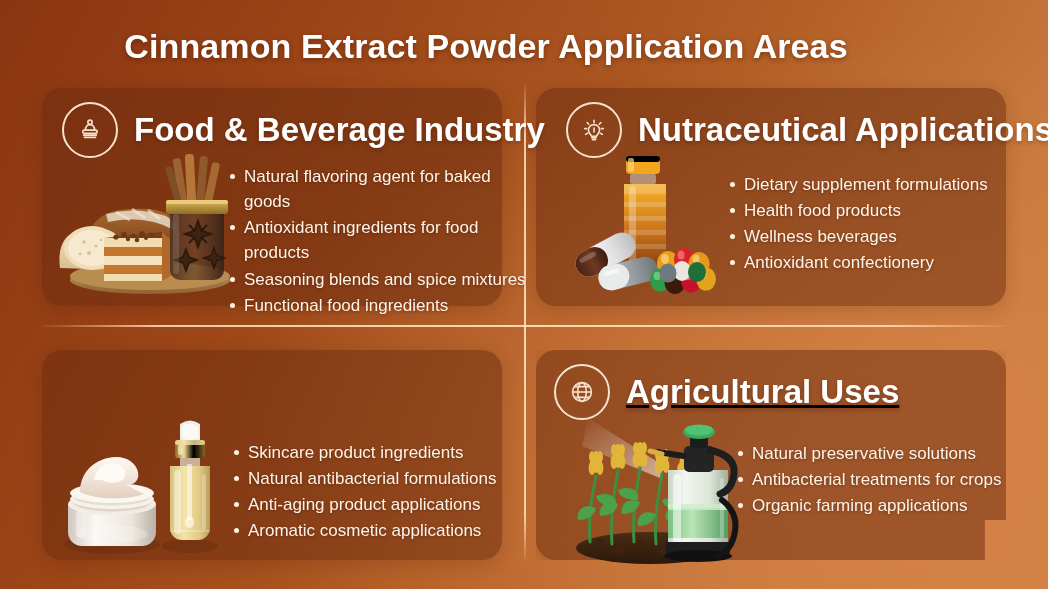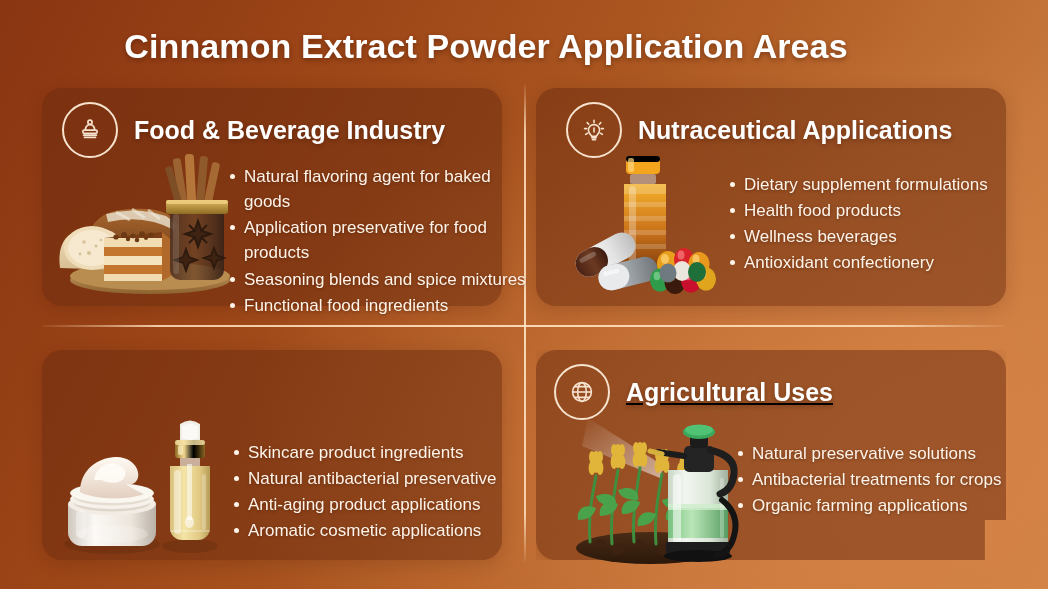--- a/index.html
+++ b/index.html
@@ -66,21 +66,21 @@
   #head-cosmetic{left:62px;top:364px;}
   #head-agri{left:554px;top:364px;text-decoration:underline;}
   .icon-ring{
     width:52px;height:52px;border-radius:50%;
     border:2px solid #f6e2cd;
     display:flex;align-items:center;justify-content:center;
     flex:0 0 auto;
   }
   .icon-ring svg{display:block;}
   .card-title{
-    font-size:25px;font-weight:bold;color:#fff;white-space:nowrap;
+    font-size:33px;font-weight:bold;color:#fff;white-space:nowrap;
     text-shadow:0 2px 4px rgba(60,20,5,.35);
   }
   
   .bullets{position:absolute;color:#fdf3e8;font-size:17px;line-height:1.48;}
   .bullets .b{
     position:relative;padding-left:16px;margin-bottom:1px;
     text-shadow:0 1px 3px rgba(60,20,5,.4);
   }
   .bullets .b::before{
     content:"";position:absolute;left:2px;top:10px;
@@ -216,21 +216,21 @@
         <g transform="translate(156,106) scale(.8)">
           <path d="M0 -13 L3.4 -3.4 L13 0 L3.4 3.4 L0 13 L-3.4 3.4 L-13 0 L-3.4 -3.4 Z"></path>
         </g>
       </g>
       <rect x="115" y="62" width="6" height="60" rx="3" fill="#ffffff" opacity=".13"></rect>
     </svg>
   </div>
 
   <div class="bullets" id="bul-food">
     <div class="b">Natural flavoring agent for baked goods</div>
-    <div class="b">Application preservative for food products</div>
+    <div class="b">Antioxidant ingredients for food products</div>
     <div class="b">Seasoning blends and spice mixtures</div>
     <div class="b">Functional food ingredients</div>
   </div>
 
   <div class="card-head" id="head-nutra">
     <span class="icon-ring">
       <svg width="28" height="28" viewBox="0 0 28 28" fill="none" stroke="#f6e2cd" stroke-width="1.6" stroke-linecap="round" stroke-linejoin="round">
         <path d="M14 8.6 C10.6 8.6 8.4 11.2 8.4 14 c0 3 2.4 4.6 3.4 6.4 h4.4 c1-1.8 3.4-3.4 3.4-6.4 0-2.8-2.2-5.4-5.6-5.4Z"></path>
         <path d="M11.8 21.6 h4.4 M12.4 23.6 h3.2"></path>
         <path d="M14 4.4 v2.2 M7.2 6.6 l1.5 1.6 M20.8 6.6 l-1.5 1.6 M4.6 12.6 h2.1 M23.4 12.6 h-2.1 M5.6 18.4 l1.9-1.1 M22.4 18.4 l-1.9-1.1"></path>
@@ -381,21 +381,21 @@
 
         <rect x="127" y="46" width="5" height="56" fill="#ffffff" opacity=".55"></rect>
         <ellipse cx="129.5" cy="104" rx="4.5" ry="6" fill="#ffffff" opacity=".6"></ellipse>
         <path d="M110 112 h40 v2 h-40 Z" fill="#fff" opacity=".25"></path>
       </g>
     </svg>
   </div>
 
   <div class="bullets" id="bul-cosmetic">
     <div class="b">Skincare product ingredients</div>
-    <div class="b">Natural antibacterial preservative</div>
+    <div class="b">Natural antibacterial formulations</div>
     <div class="b">Anti-aging product applications</div>
     <div class="b">Aromatic cosmetic applications</div>
   </div>
 
   <div class="card-head" id="head-agri">
     <span class="icon-ring">
       <svg width="28" height="28" viewBox="0 0 28 28" fill="none" stroke="#f6e2cd" stroke-width="1.6">
         <circle cx="14" cy="14" r="9.4"></circle>
         <ellipse cx="14" cy="14" rx="4.3" ry="9.4"></ellipse>
         <path d="M4.6 14 h18.8"></path>

